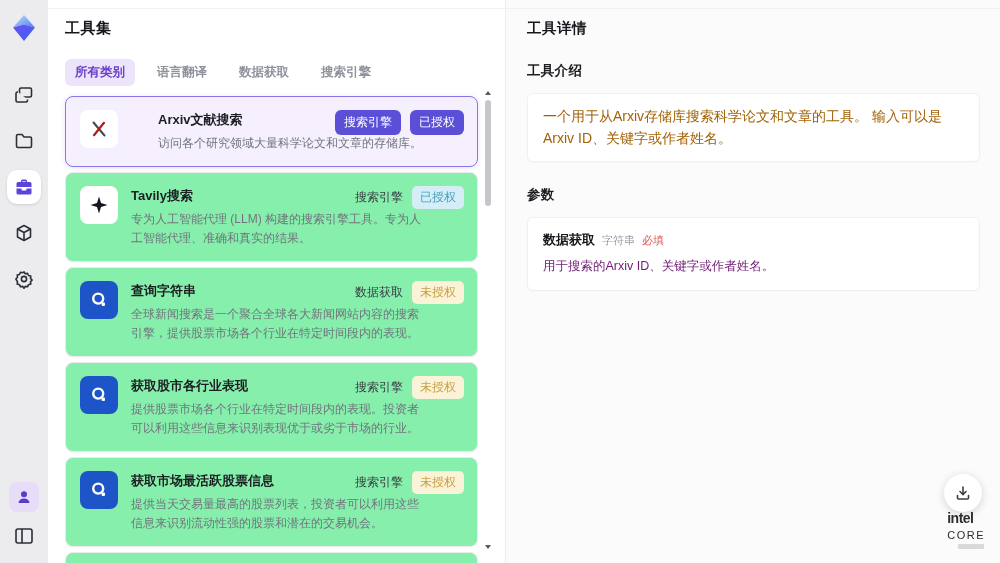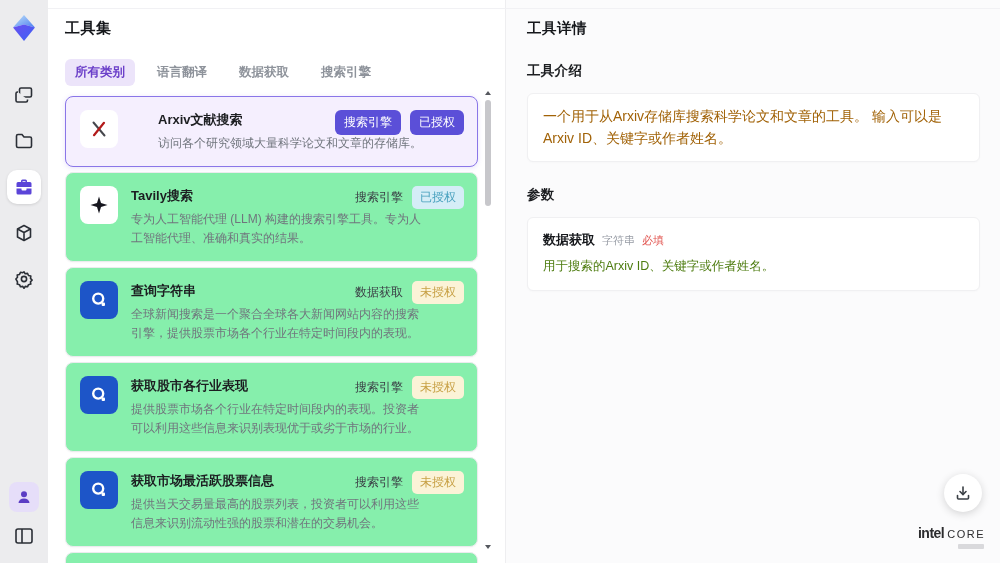--- a/index.html
+++ b/index.html
@@ -50,26 +50,26 @@
   .detail { flex:1; height:100%; background:#fbfbfc; border-left:1px solid #eeeef0; padding:19px 20px 0 21px; }
   .detail-title { font-size:14.5px; font-weight:700; color:#16181c; letter-spacing:.5px; }
   .section-h { font-size:13.5px; font-weight:700; color:#1c1e21; margin-top:24px; letter-spacing:.3px; }
   .panel-card { background:#fff; border:1px solid #f0f0f2; border-radius:6px; box-shadow:0 1px 2px rgba(0,0,0,.02); margin-top:13px; }
   .intro-card { padding:11px 15px; font-size:14px; color:#a16207; line-height:1.6; }
   .param-card { padding:13px 15px 15px; }
   .param-head { display:flex; align-items:baseline; gap:7px; }
   .param-name { font-size:13px; font-weight:700; color:#16181c; }
   .param-type { font-size:11px; color:#969ba4; }
   .param-req { font-size:11px; color:#e25550; }
-  .param-desc { margin-top:9px; font-size:12.5px; color:#4d7c0f; }
+  .param-desc { margin-top:9px; font-size:12.5px; color:#701a75; }
 
   
   .fab { position:absolute; right:18px; bottom:51px; width:38px; height:38px; border-radius:50%; background:#fff; box-shadow:0 2px 8px rgba(0,0,0,.16); display:flex; align-items:center; justify-content:center; cursor:pointer; z-index:10; }
   .intel-mark { position:absolute; right:15px; bottom:14px; text-align:right; z-index:10; color:#2c2c2e; }
-  .intel-line { display:flex; align-items:baseline; gap:3px; justify-content:flex-end; }
+  .intel-line { display:flex; align-items:baseline; gap:3px; justify-content:flex-end;flex-direction:column; }
   .intel-word { font-size:14px; font-weight:700; letter-spacing:-.5px; }
   .core-word { font-size:11px; font-weight:400; letter-spacing:1.5px; }
   .intel-sub { width:26px; height:5px; background:#d9d9dc; border-radius:1px; margin:3px 1px 0 auto; }
 </style>
 </head>
 <body>
 
 <div class="app">
   <div class="top-line"></div>
 

